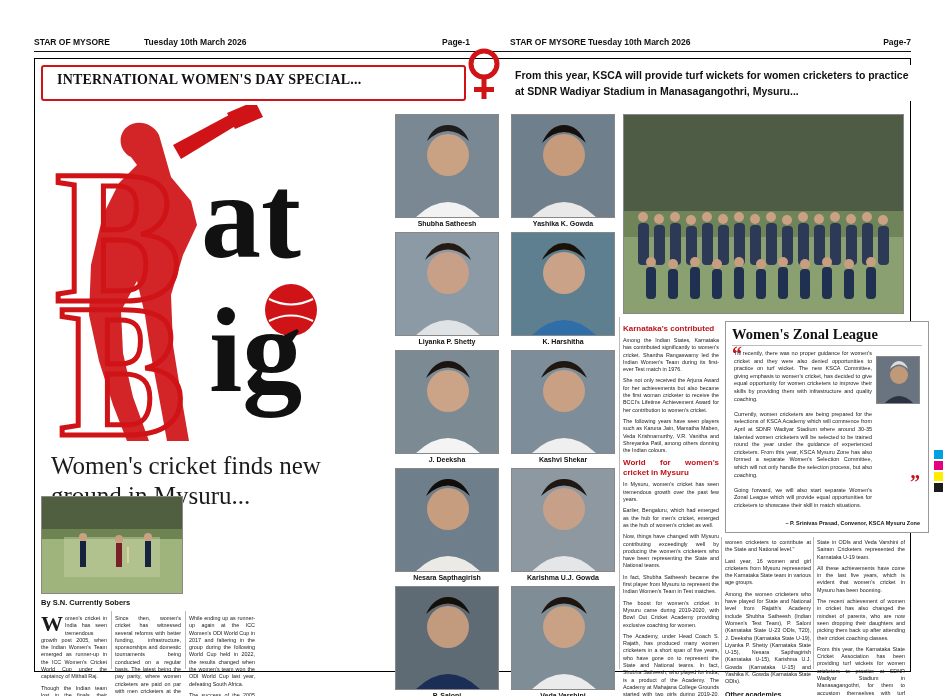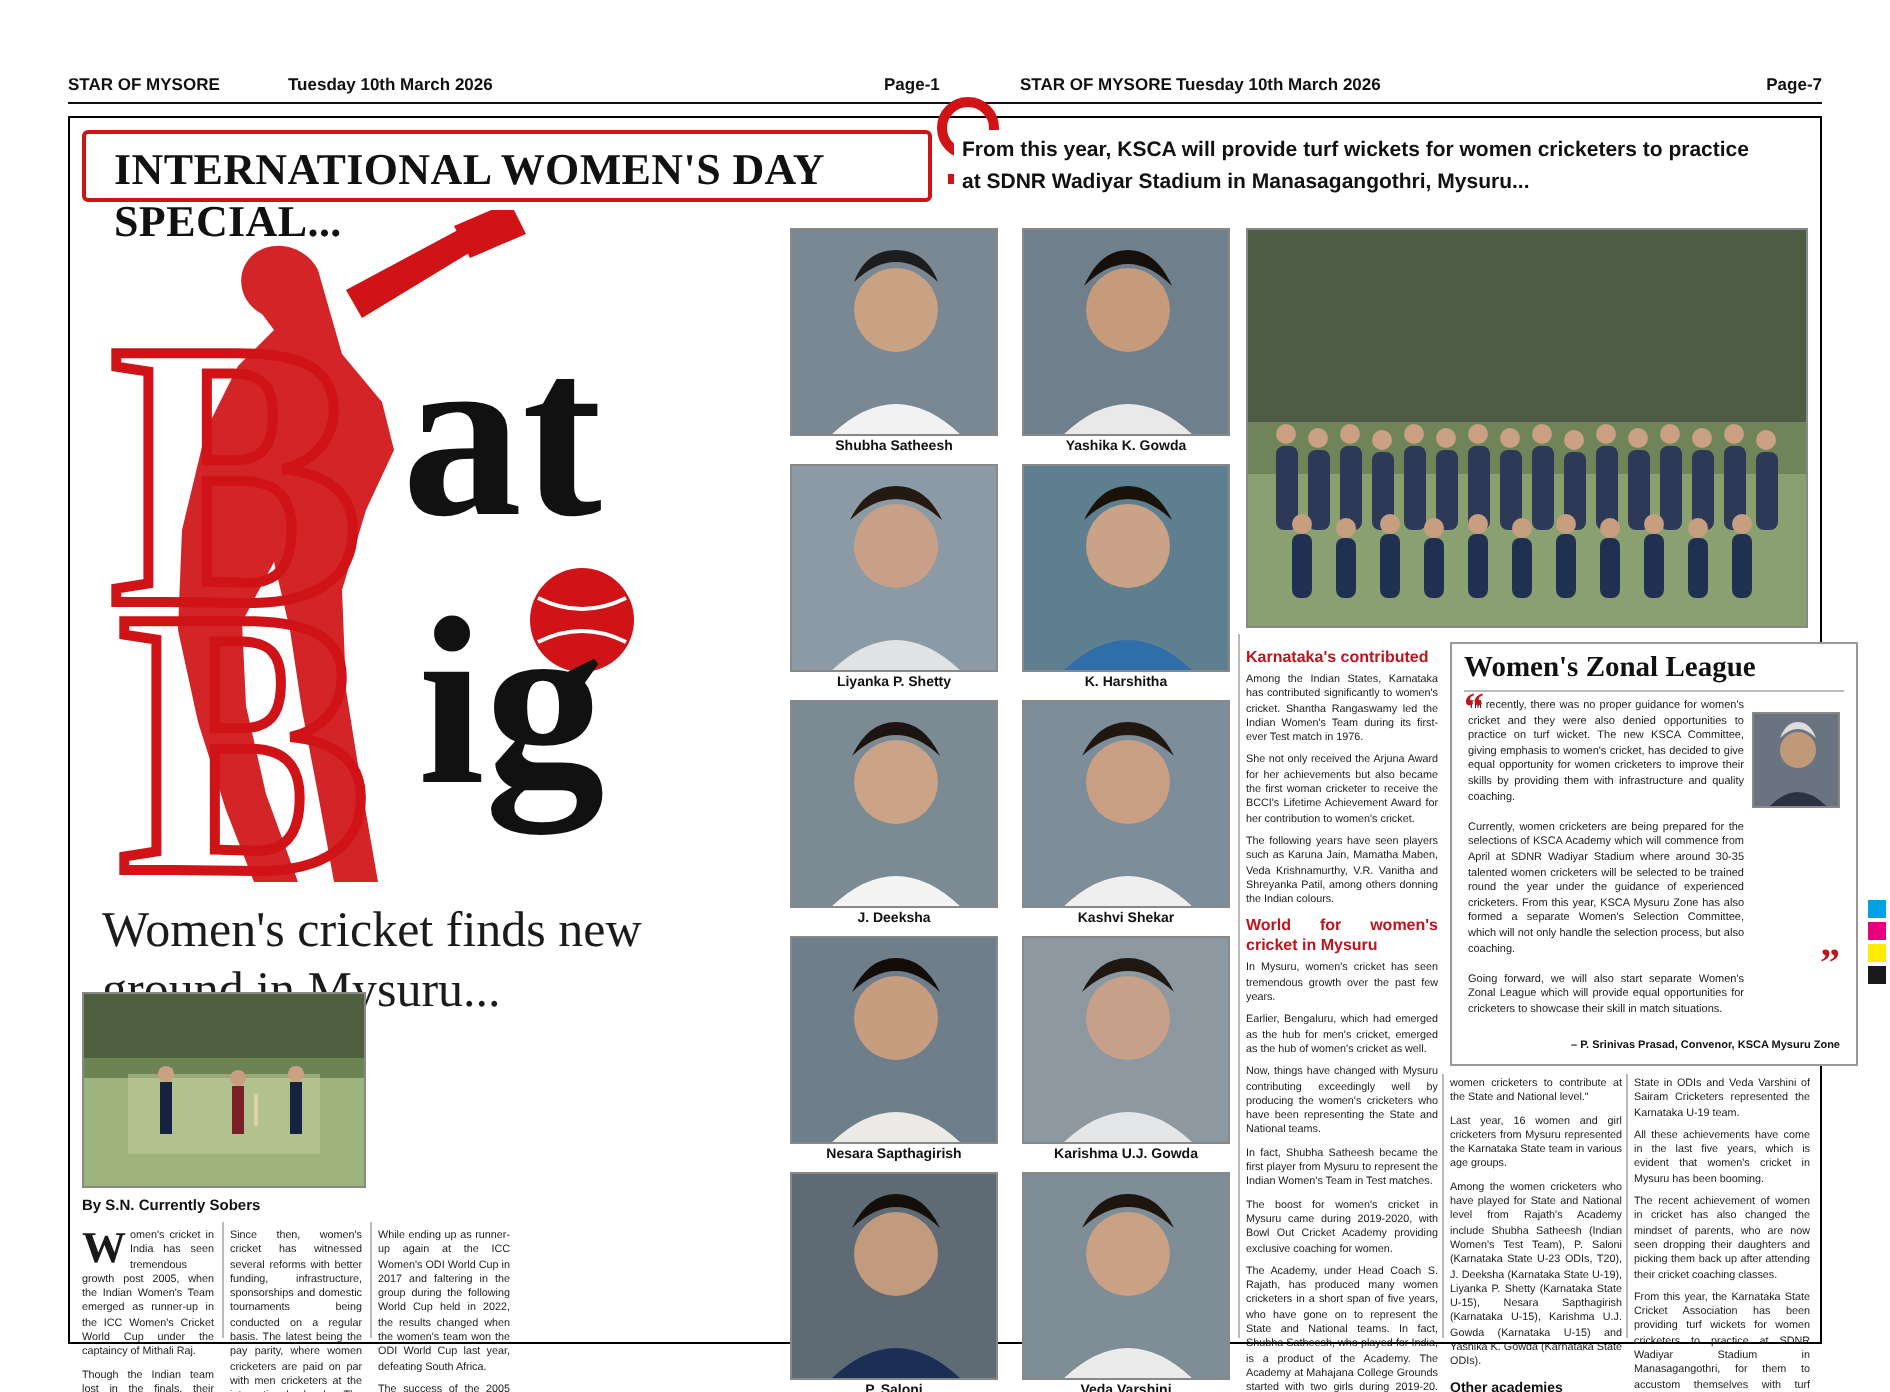--- a/index.html
+++ b/index.html
@@ -41,24 +41,24 @@
   .banner-left {
     position:absolute; top:6px; left:6px; width:425px; height:36px;
     border:2px solid #d01317;
     border-radius:3px;
     background:#fff;
   }
   .banner-left .btitle {
     position:absolute; left:14px; top:5px;
     font-family:"Liberation Serif", serif;
     font-weight:bold; font-style:normal;
-    font-size:22px; letter-spacing:0.2px; color:#111;
+    font-size:14px; letter-spacing:0.2px; color:#111;
   }
   .banner-right {
-    position:absolute; top:6px; left:442px; width:405px; height:36px;
+    position:absolute; top:6px; left:476px; width:405px; height:36px;
     background:#fff;
   }
   .banner-right .btext {
     font-family:"Liberation Sans", sans-serif;
     font-size:10.5px; font-weight:bold; line-height:16px; color:#111;
     padding:2px 2px 0 4px;
   }
   .venus-icon {
     position:absolute; left:432px; top:-12px; width:34px; height:56px;
   }

